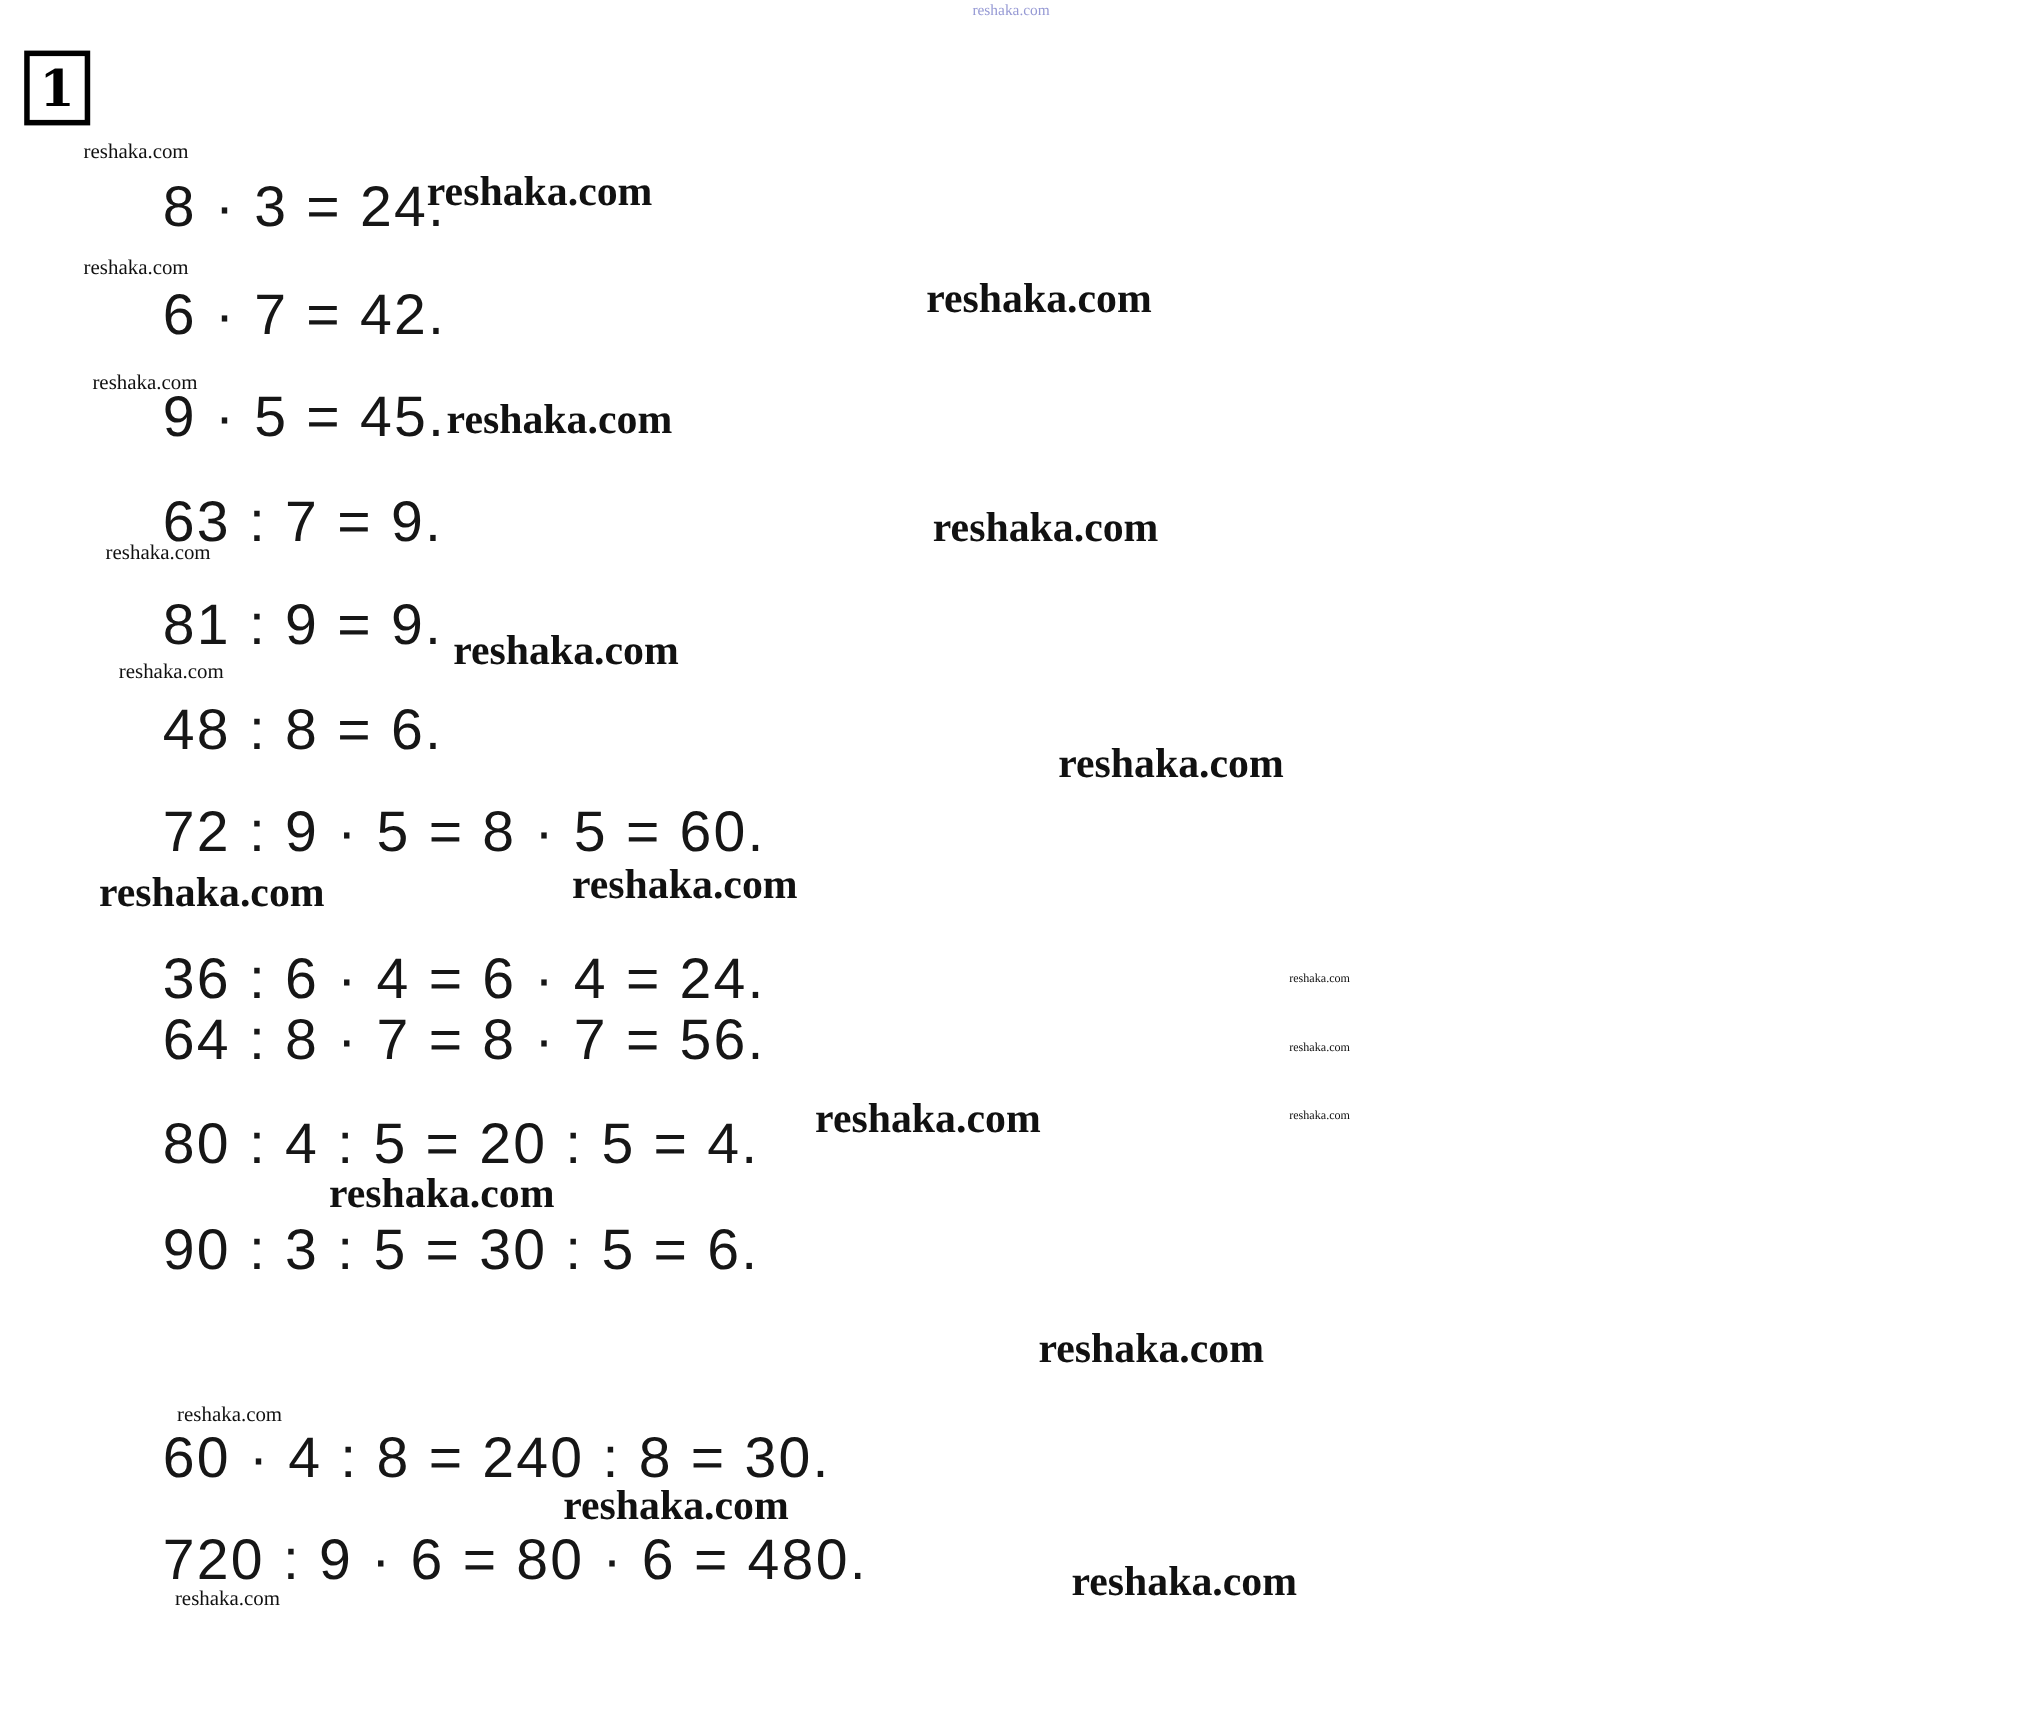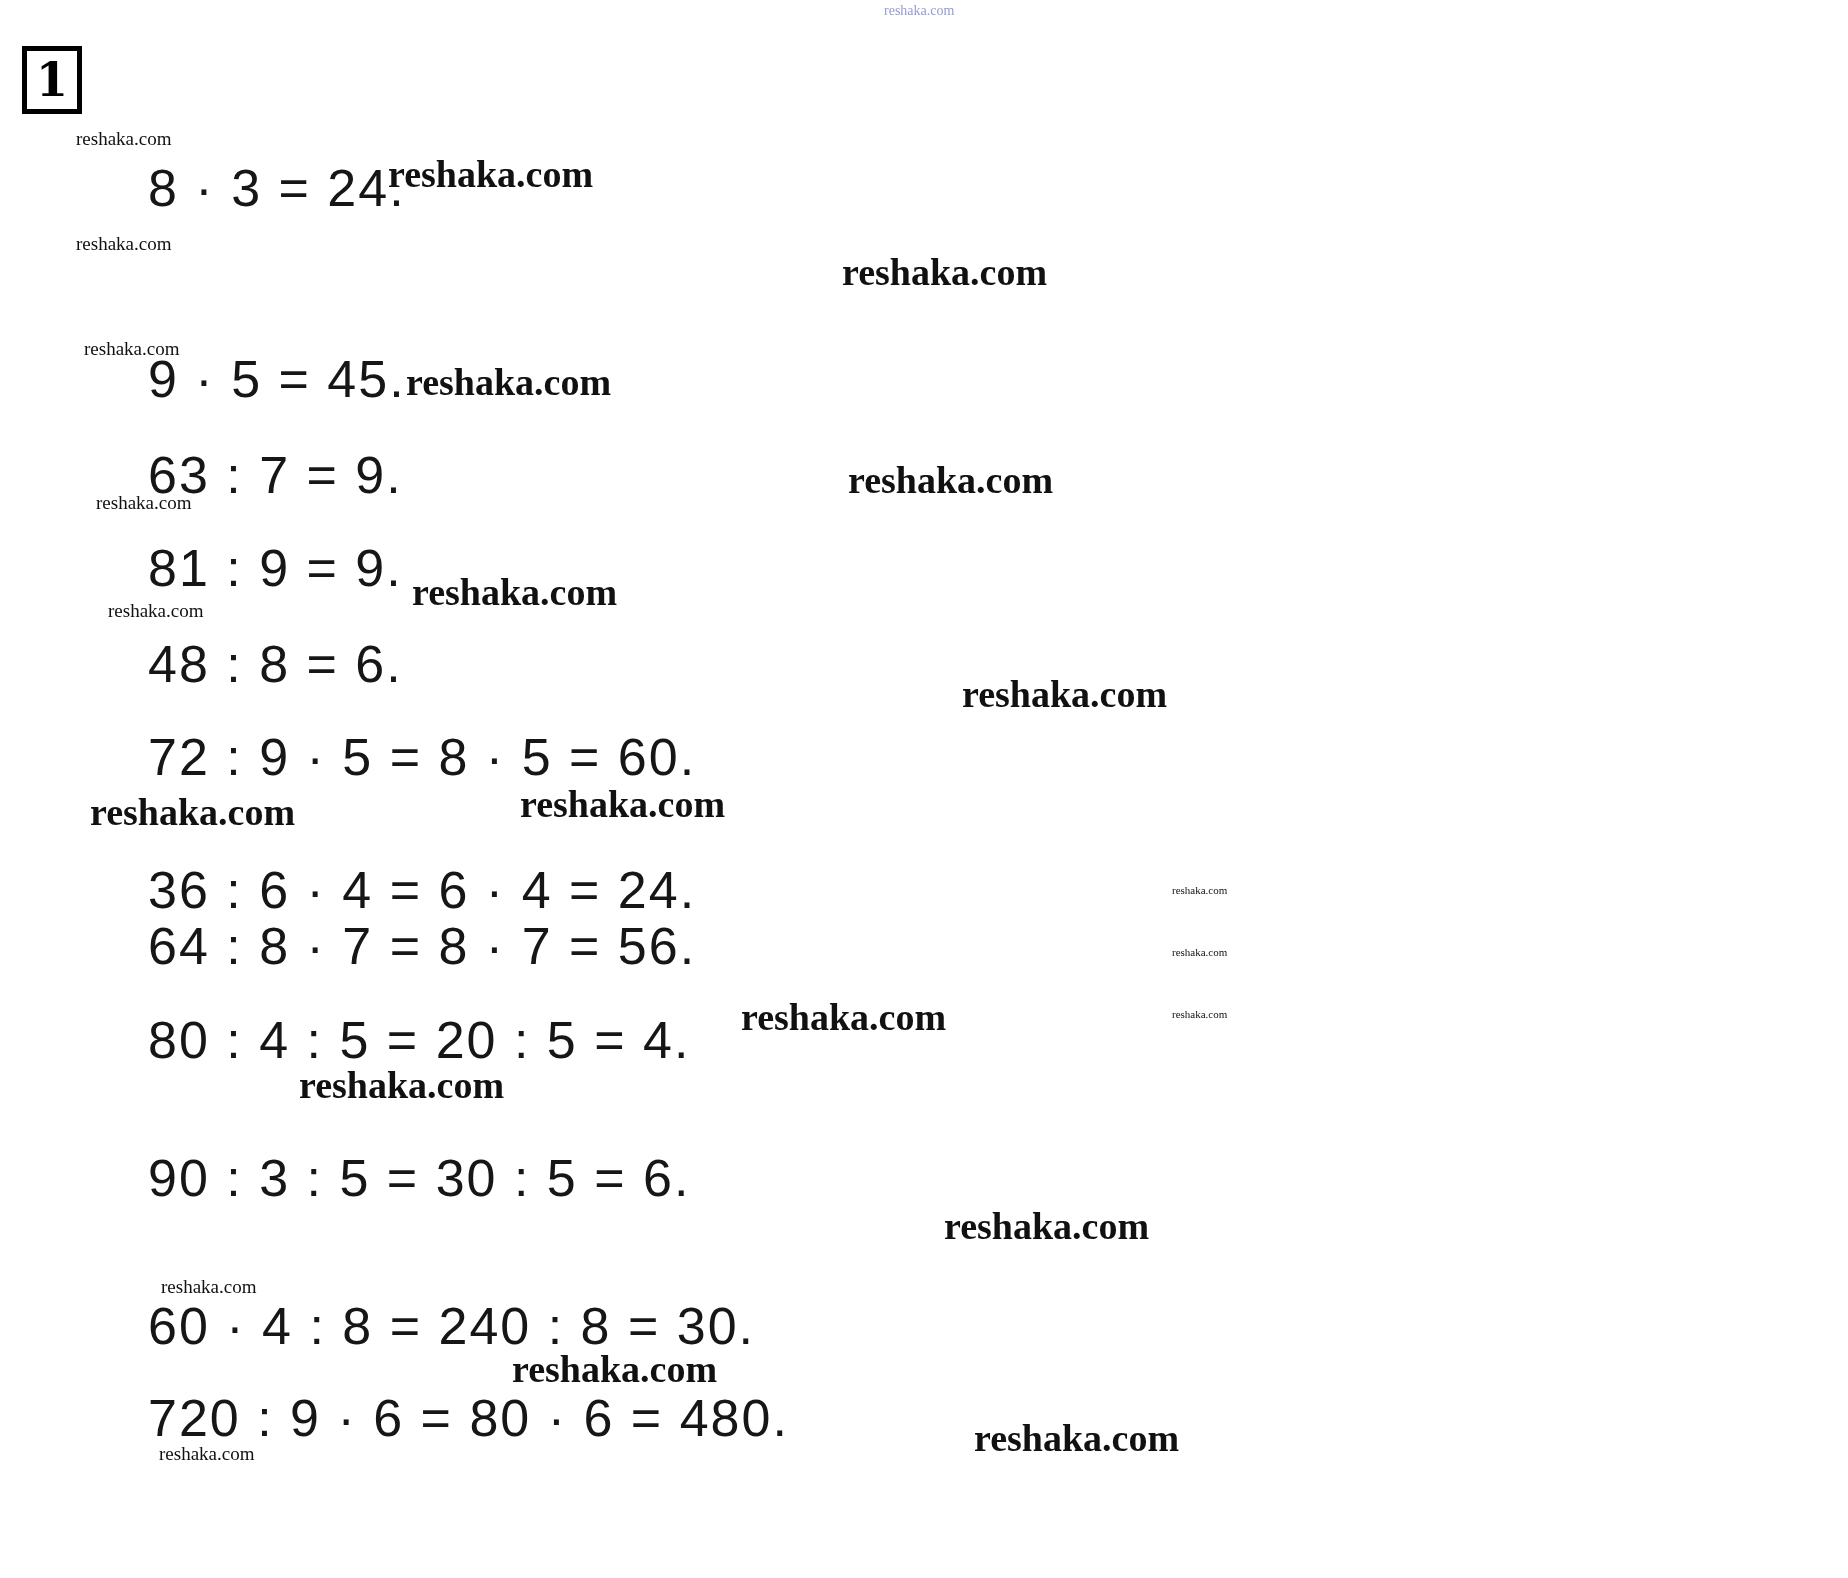--- a/index.html
+++ b/index.html
@@ -73,29 +73,30 @@
 </head>
 <body>
 
 <div id="canvas">
 
   <div class="ex-badge">
     <span>1</span>
   </div>
 
   <div class="eq" style="top:158px">8 · 3 = 24.</div>
+  <div class="eq" style="top:257px">6 · 7 = 42.</div>
   <div class="eq" style="top:349px">9 · 5 = 45.</div>
   <div class="eq" style="top:445px">63 : 7 = 9.</div>
   <div class="eq" style="top:538px">81 : 9 = 9.</div>
   <div class="eq" style="top:634px">48 : 8 = 6.</div>
   <div class="eq" style="top:727px">72 : 9 · 5 = 8 · 5 = 60.</div>
   <div class="eq" style="top:860px">36 : 6 · 4 = 6 · 4 = 24.</div>
   <div class="eq" style="top:916px">64 : 8 · 7 = 8 · 7 = 56.</div>
   <div class="eq" style="top:1010px">80 : 4 : 5 = 20 : 5 = 4.</div>
-  <div class="eq" style="top:1148px">90 : 3 : 5 = 30 : 5 = 6.</div>
+  <div class="eq" style="top:1107px">90 : 3 : 5 = 30 : 5 = 6.</div>
   <div class="eq" style="top:1296px">60 · 4 : 8 = 240 : 8 = 30.</div>
   <div class="eq" style="top:1388px">720 : 9 · 6 = 80 · 6 = 480.</div>
 
   <span class="wm wm-top" style="left:884px;  top:3px">reshaka.com</span>
 
   <span class="wm wm-sm" style="left:76px;   top:128px">reshaka.com</span>
   <span class="wm wm-lg" style="left:388px;  top:152px">reshaka.com</span>
 
   <span class="wm wm-sm" style="left:76px;   top:233px">reshaka.com</span>
   <span class="wm wm-lg" style="left:842px;  top:250px">reshaka.com</span>

